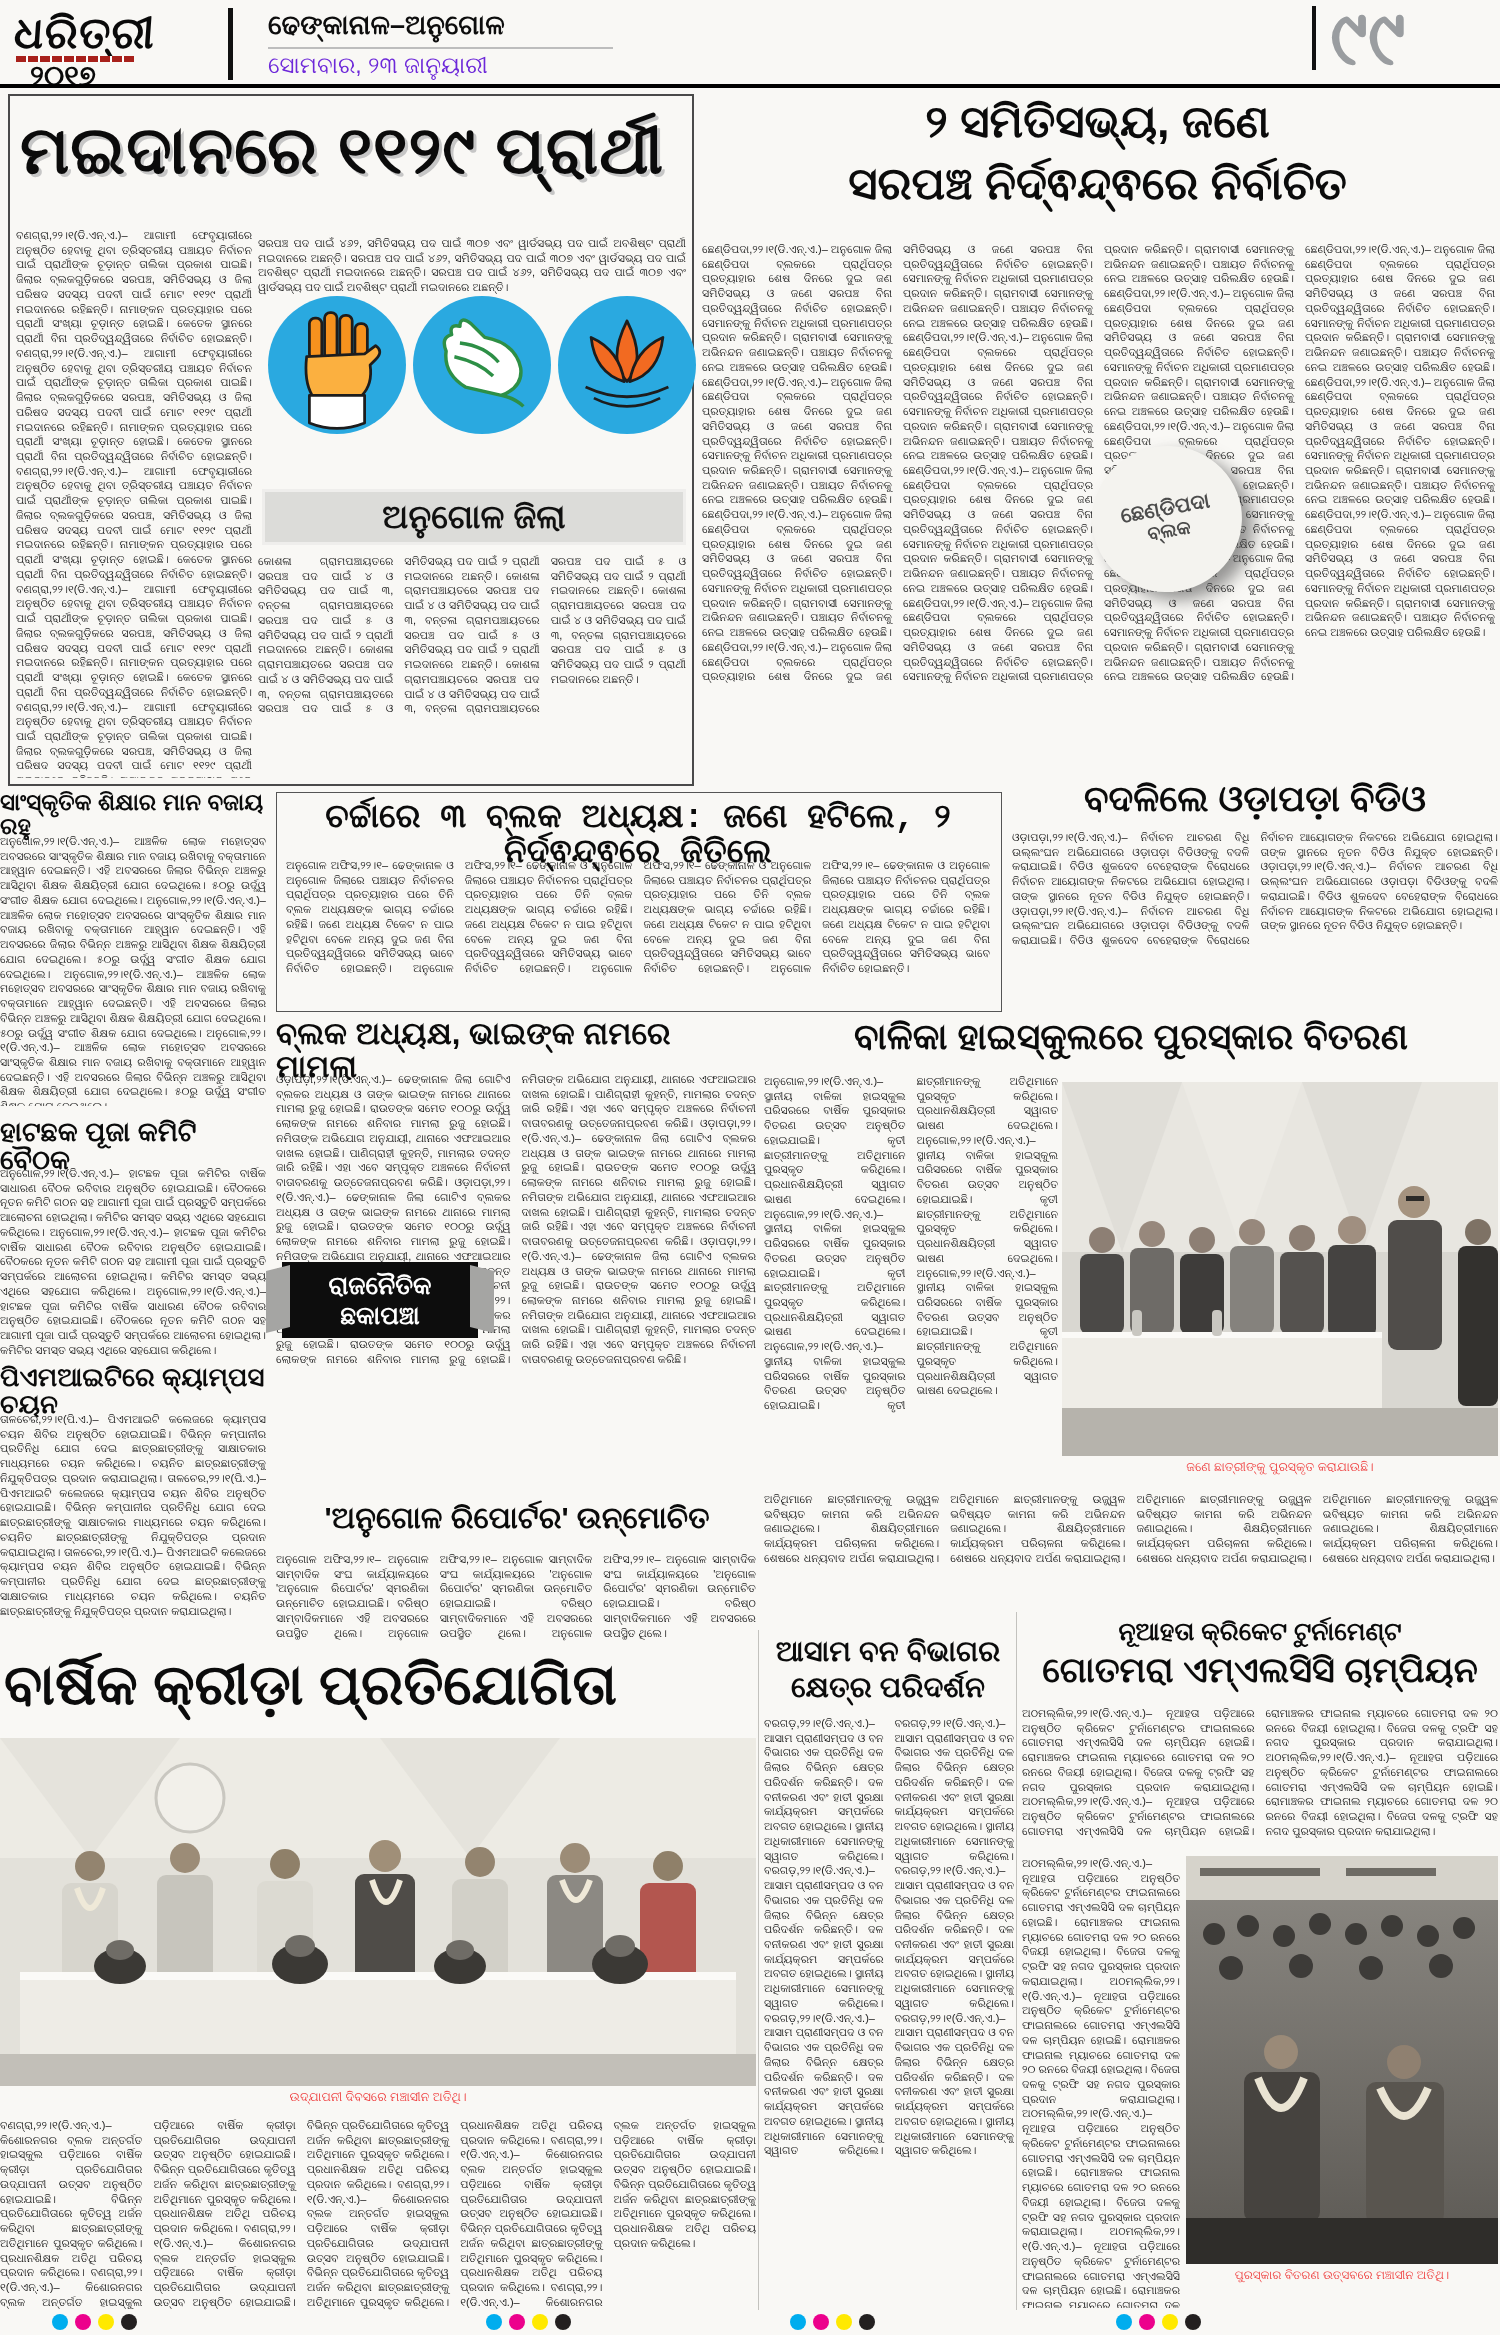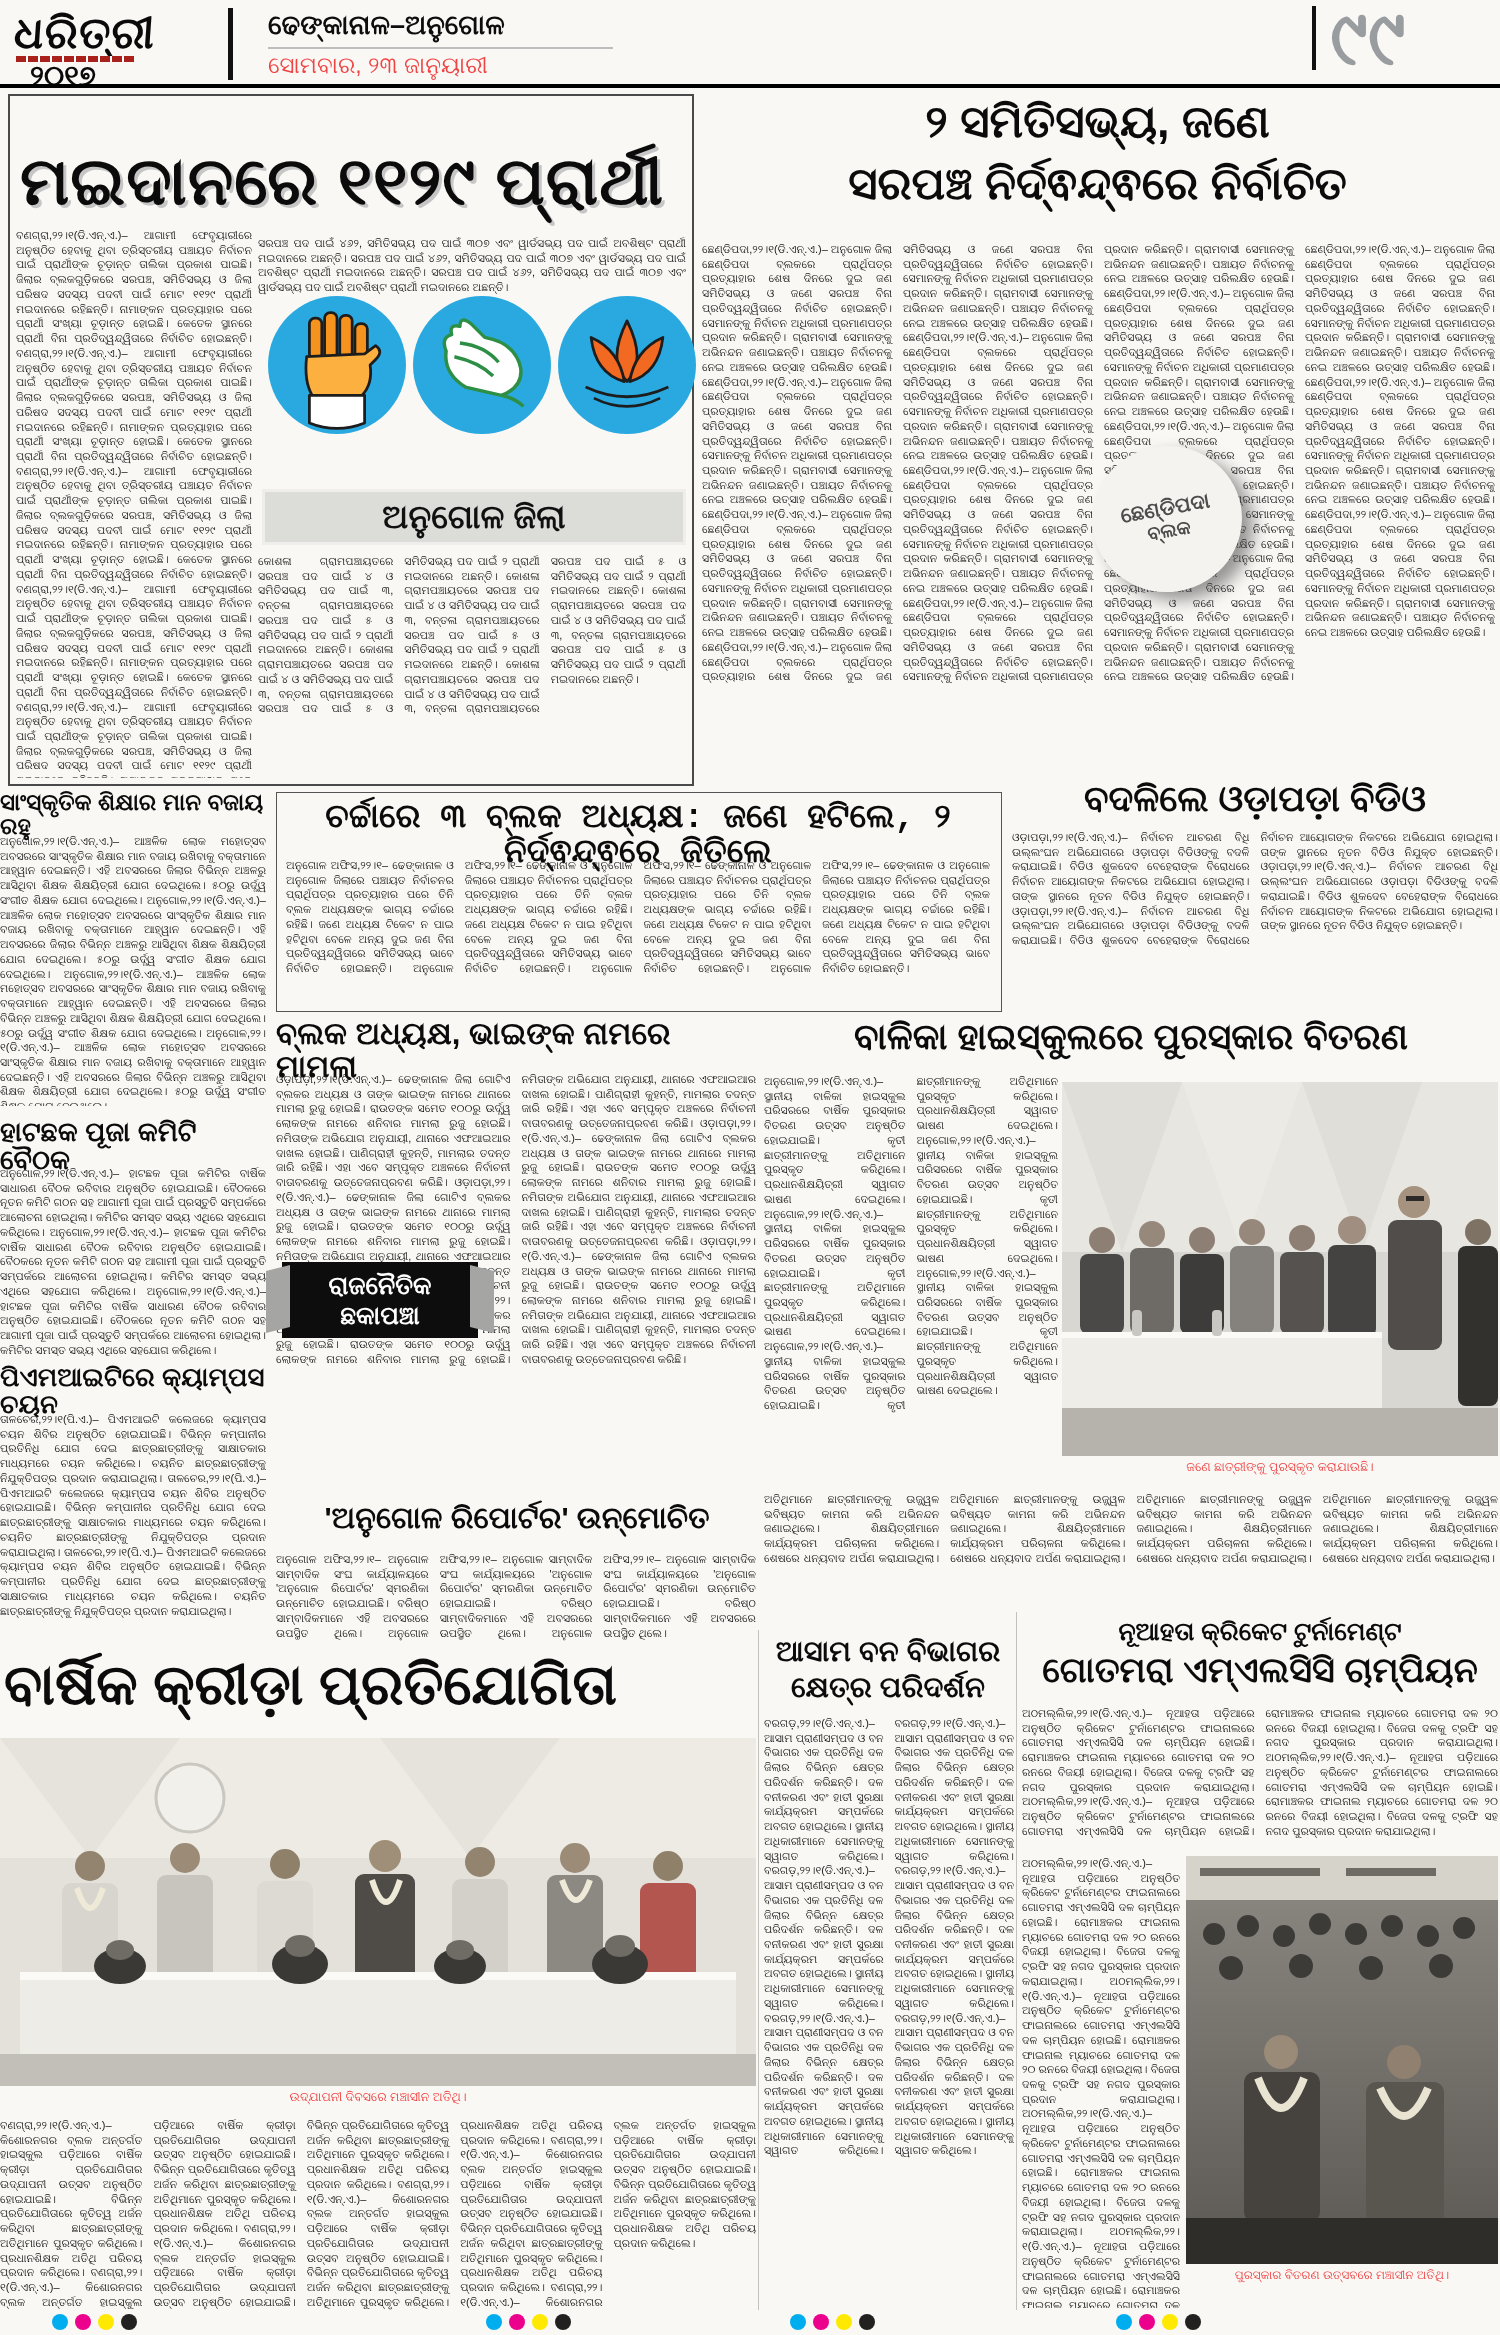--- a/index.html
+++ b/index.html
@@ -13,23 +13,23 @@
   .c3{column-count:3;column-gap:11px;}
   .c4{column-count:4;column-gap:11px;}
   .c5{column-count:5;column-gap:11px;}
   .cap{font-size:12.5px;text-align:center;color:#ef4444;}
   .box{border:2px solid #4a4a4a;background:transparent;}
   .thinbox{border:1.5px solid #555;}
   .vrule{width:1px;background:#c3c2bе;background:#c3c2be;}
   .mast-logo{font-size:44px;font-weight:bold;letter-spacing:1px;color:#0a0a0a;transform:skewX(-4deg);}
   .mast-year{font-size:28px;font-weight:bold;color:#0a0a0a;}
   .mast-edition{font-size:27px;font-weight:bold;color:#0d0d0d;}
-  .mast-date{font-size:23px;color:#ef4444;}
+  .mast-date{font-size:23px;color:#6d28d9;}
   .mast-pagenum{font-size:76px;font-weight:bold;color:#9a9da0;line-height:1;}
-  .lead-hl{font-size:66px;text-shadow:3px 3px 0 #c6c6c6;letter-spacing:1px;white-space:nowrap;margin-top:31px;}
+  .lead-hl{font-size:66px;text-shadow:3px 3px 0 #c6c6c6;letter-spacing:1px;white-space:nowrap;}
   .district{background:#dcdcd9;text-align:center;font-size:33px;font-weight:bold;color:#101010;
             line-height:56px;box-shadow:0 0 0 3px #efeeec inset;}
   .stamp{background:#f4f3ef;border-radius:50%;box-shadow:10px 10px 16px rgba(70,70,70,.55);
          display:flex;flex-direction:column;align-items:center;justify-content:center;
          transform:rotate(-10deg);font-weight:bold;color:#4c4c4c;}
   .stamp .l1{font-size:21px;} .stamp .l2{font-size:19px;}
   .ribbon{background:#0d0d0d;color:#fff;text-align:center;font-weight:bold;
           display:flex;flex-direction:column;justify-content:center;z-index:4;}
   .ribbon .r1{font-size:25px;line-height:1.2;} .ribbon .r2{font-size:25px;line-height:1.2;}
   .ribbon::before{content:"";position:absolute;left:-16px;top:6px;width:24px;height:62px;

